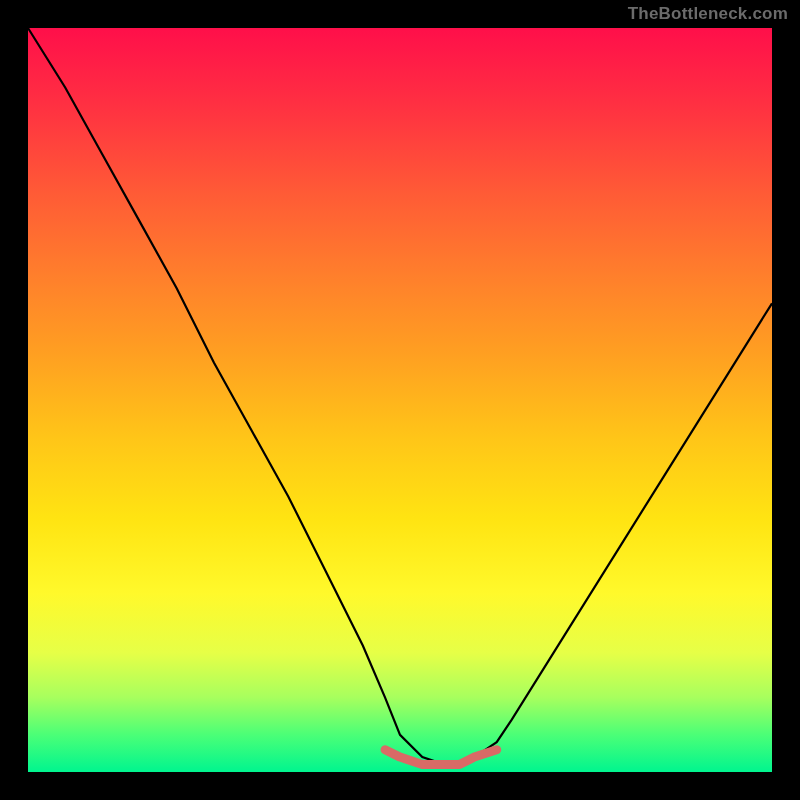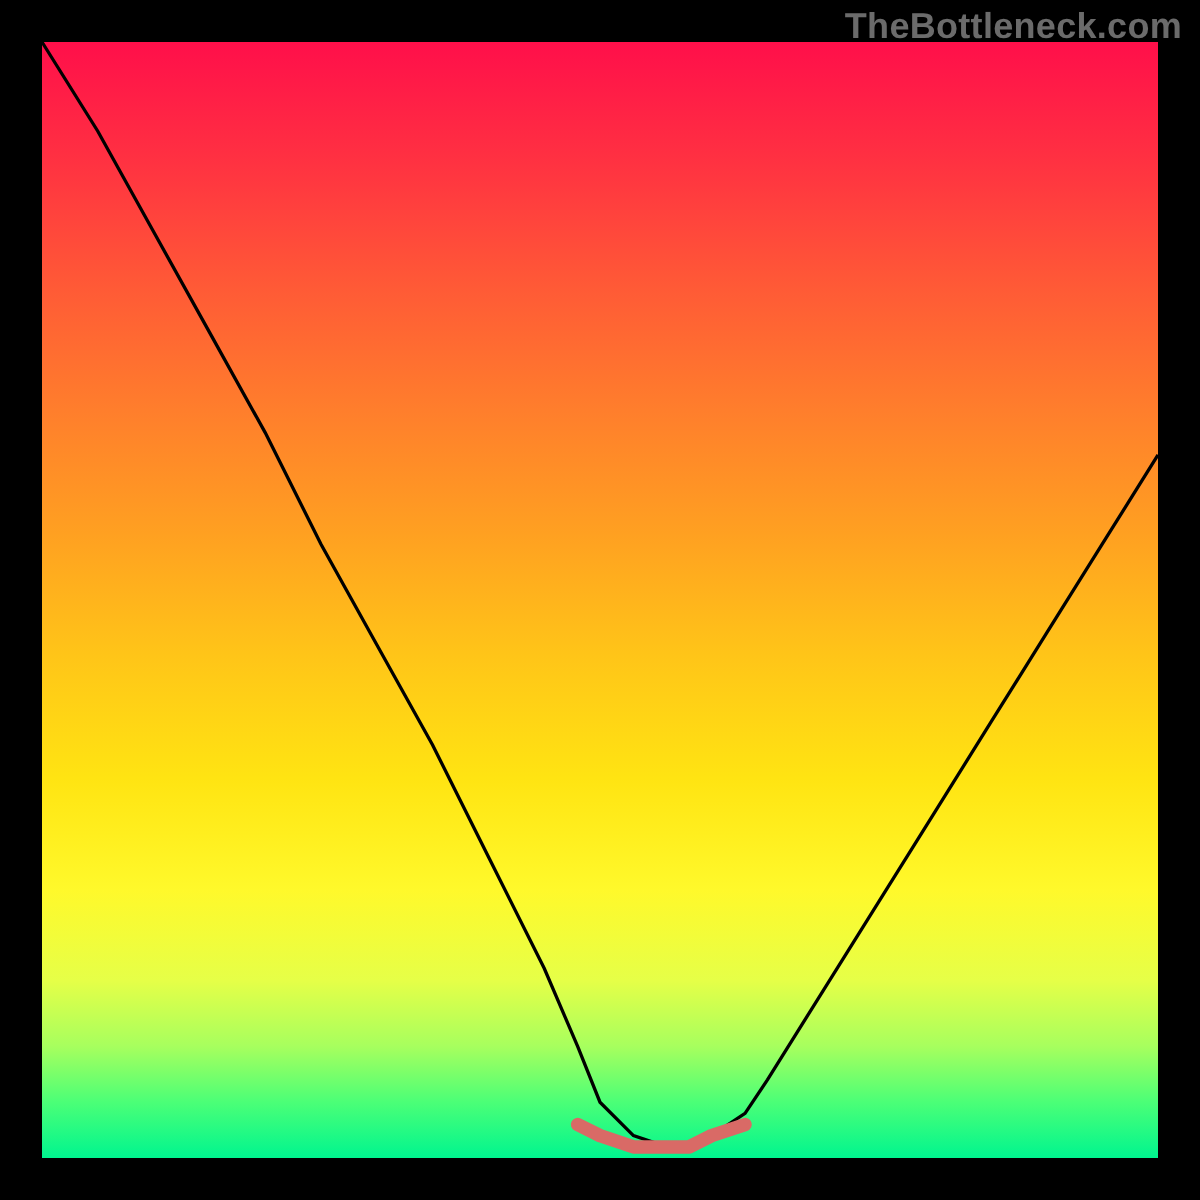--- a/index.html
+++ b/index.html
@@ -15,21 +15,21 @@
     position: relative;
     width: 800px;
     height: 800px;
     background: #000;
   }
   .watermark {
     position: absolute;
     top: 4px;
     right: 12px;
     color: #6b6b6b;
-    font-size: 24px;
+    font-size: 17px;
     font-weight: 600;
     letter-spacing: 0.2px;
     z-index: 10;
     user-select: none;
   }
   .plot-area {
     position: absolute;
     left: 28px;
     top: 28px;
     width: 744px;

